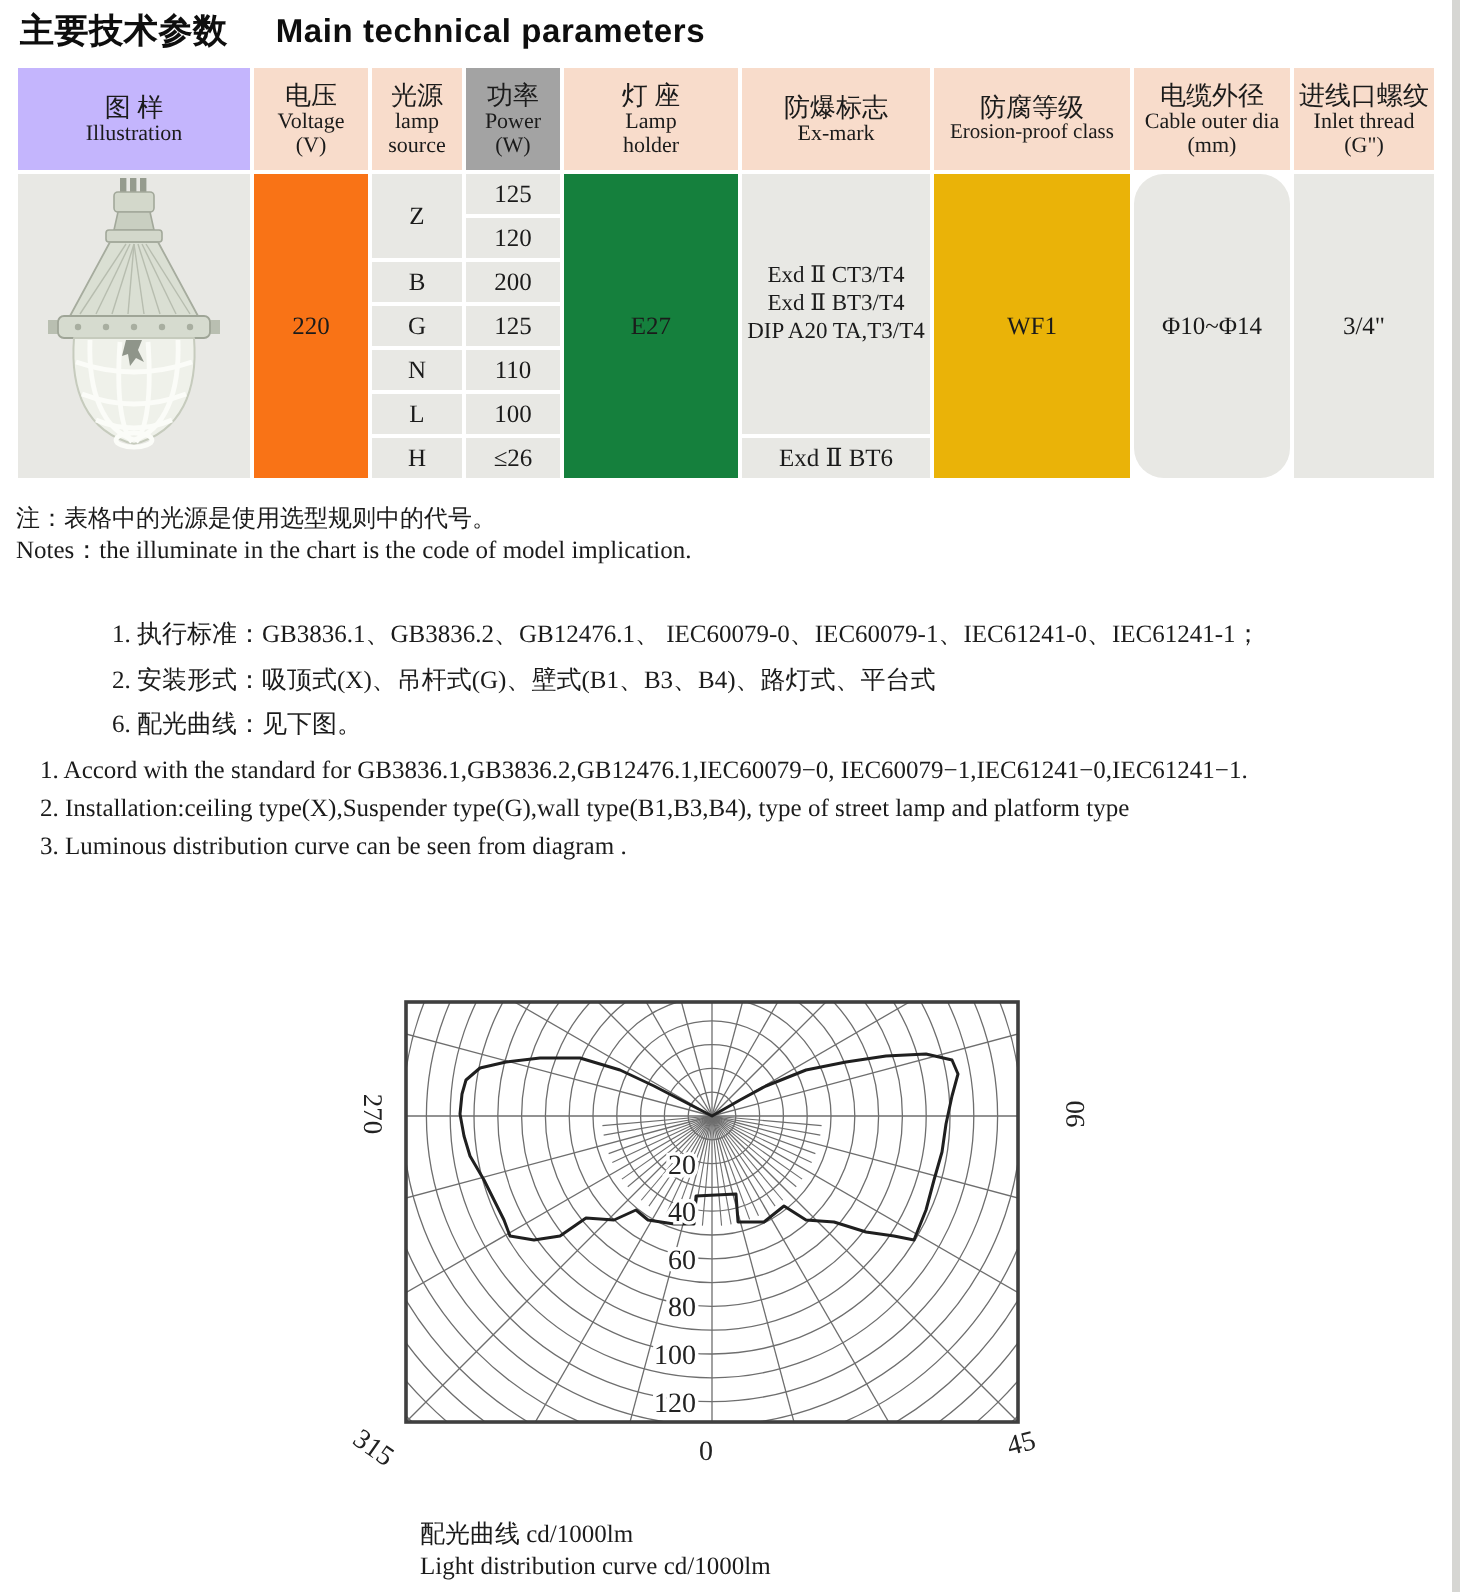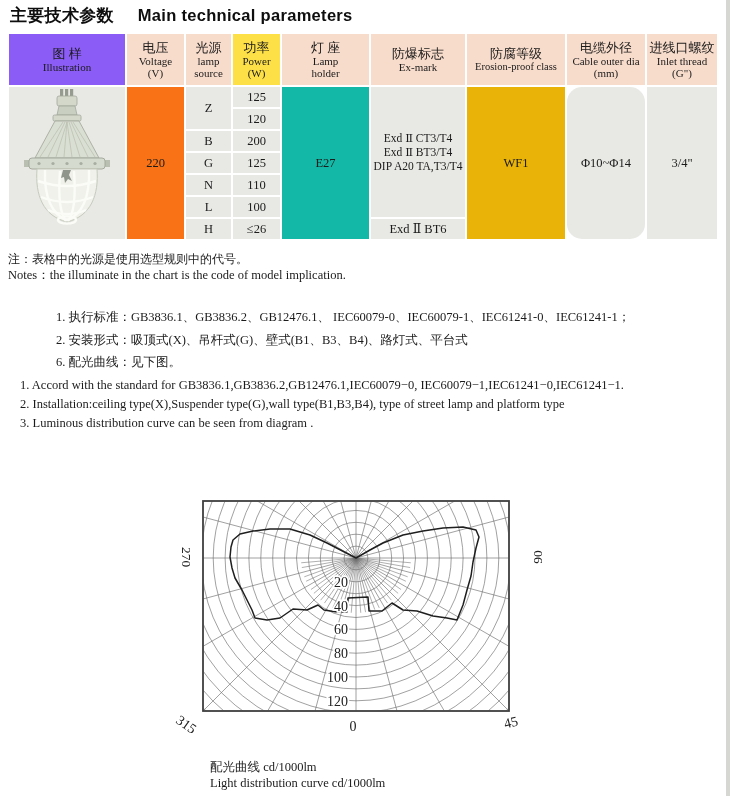--- a/index.html
+++ b/index.html
@@ -56,35 +56,35 @@
         <col style="width:45px">
         <col style="width:47px">
       <col style="width:87px">
         <col style="width:94px">
         <col style="width:98px">
         <col style="width:78px">
         <col style="width:70px">
     </colgroup>
     <thead>
       <tr>
-        <th style="background: #8b5cf6;">
+        <th style="background: #c4b5fd;">
           <div class="hz">图 样</div>
           <div class="he">Illustration</div>
         </th>
         <th style="background: rgb(248, 220, 203);">
           <div class="hz">电压</div>
           <div class="he">Voltage</div>
           <div class="he">(V)</div>
         </th>
         <th style="background: rgb(248, 220, 203);">
           <div class="hz">光源</div>
           <div class="he">lamp</div>
           <div class="he">source</div>
         </th>
-        <th style="background: #fde047;">
+        <th style="background: #a3a3a3;">
           <div class="hz">功率</div>
           <div class="he">Power</div>
           <div class="he">(W)</div>
         </th>
         <th style="background: rgb(248, 220, 203);">
           <div class="hz">灯 座</div>
           <div class="he">Lamp</div>
           <div class="he">holder</div>
         </th>
         <th style="background: rgb(248, 220, 203);">
@@ -149,21 +149,21 @@
                 <path d="M33,123 Q52,131 71,123"></path>
                 <ellipse cx="52" cy="133" rx="9" ry="3.6"></ellipse>
               </g>
               <path d="M48,83 l8,0 l-2,5 l3,6 l-4,-2 l-3,4 l-1,-6 l-3,1 z" fill="#8f958a"></path>
             </g>
           </svg>
         </td>
         <td rowspan="7" style="background: #f97316;">220</td>
         <td rowspan="2" style="background: rgb(232, 232, 228);">Z</td>
         <td style="background: rgb(232, 232, 228);">125</td>
-        <td rowspan="7" style="background: #14b8a6;">E27</td>
+        <td rowspan="7" style="background: #15803d;">E27</td>
         <td rowspan="6" class="exmark-lines" style="background: rgb(232, 232, 228);">
           <div>Exd Ⅱ CT3/T4</div>
           <div>Exd Ⅱ BT3/T4</div>
           <div>DIP A20 TA,T3/T4</div>
         </td>
         <td rowspan="7" style="background: #eab308; margin-top: 24px;">WF1</td>
         <td rowspan="7" style="background: rgb(232, 232, 228); border-radius: 15px;">Φ10~Φ14</td>
         <td rowspan="7" style="background: rgb(232, 232, 228);">3/4"</td>
       </tr>
       <tr>

